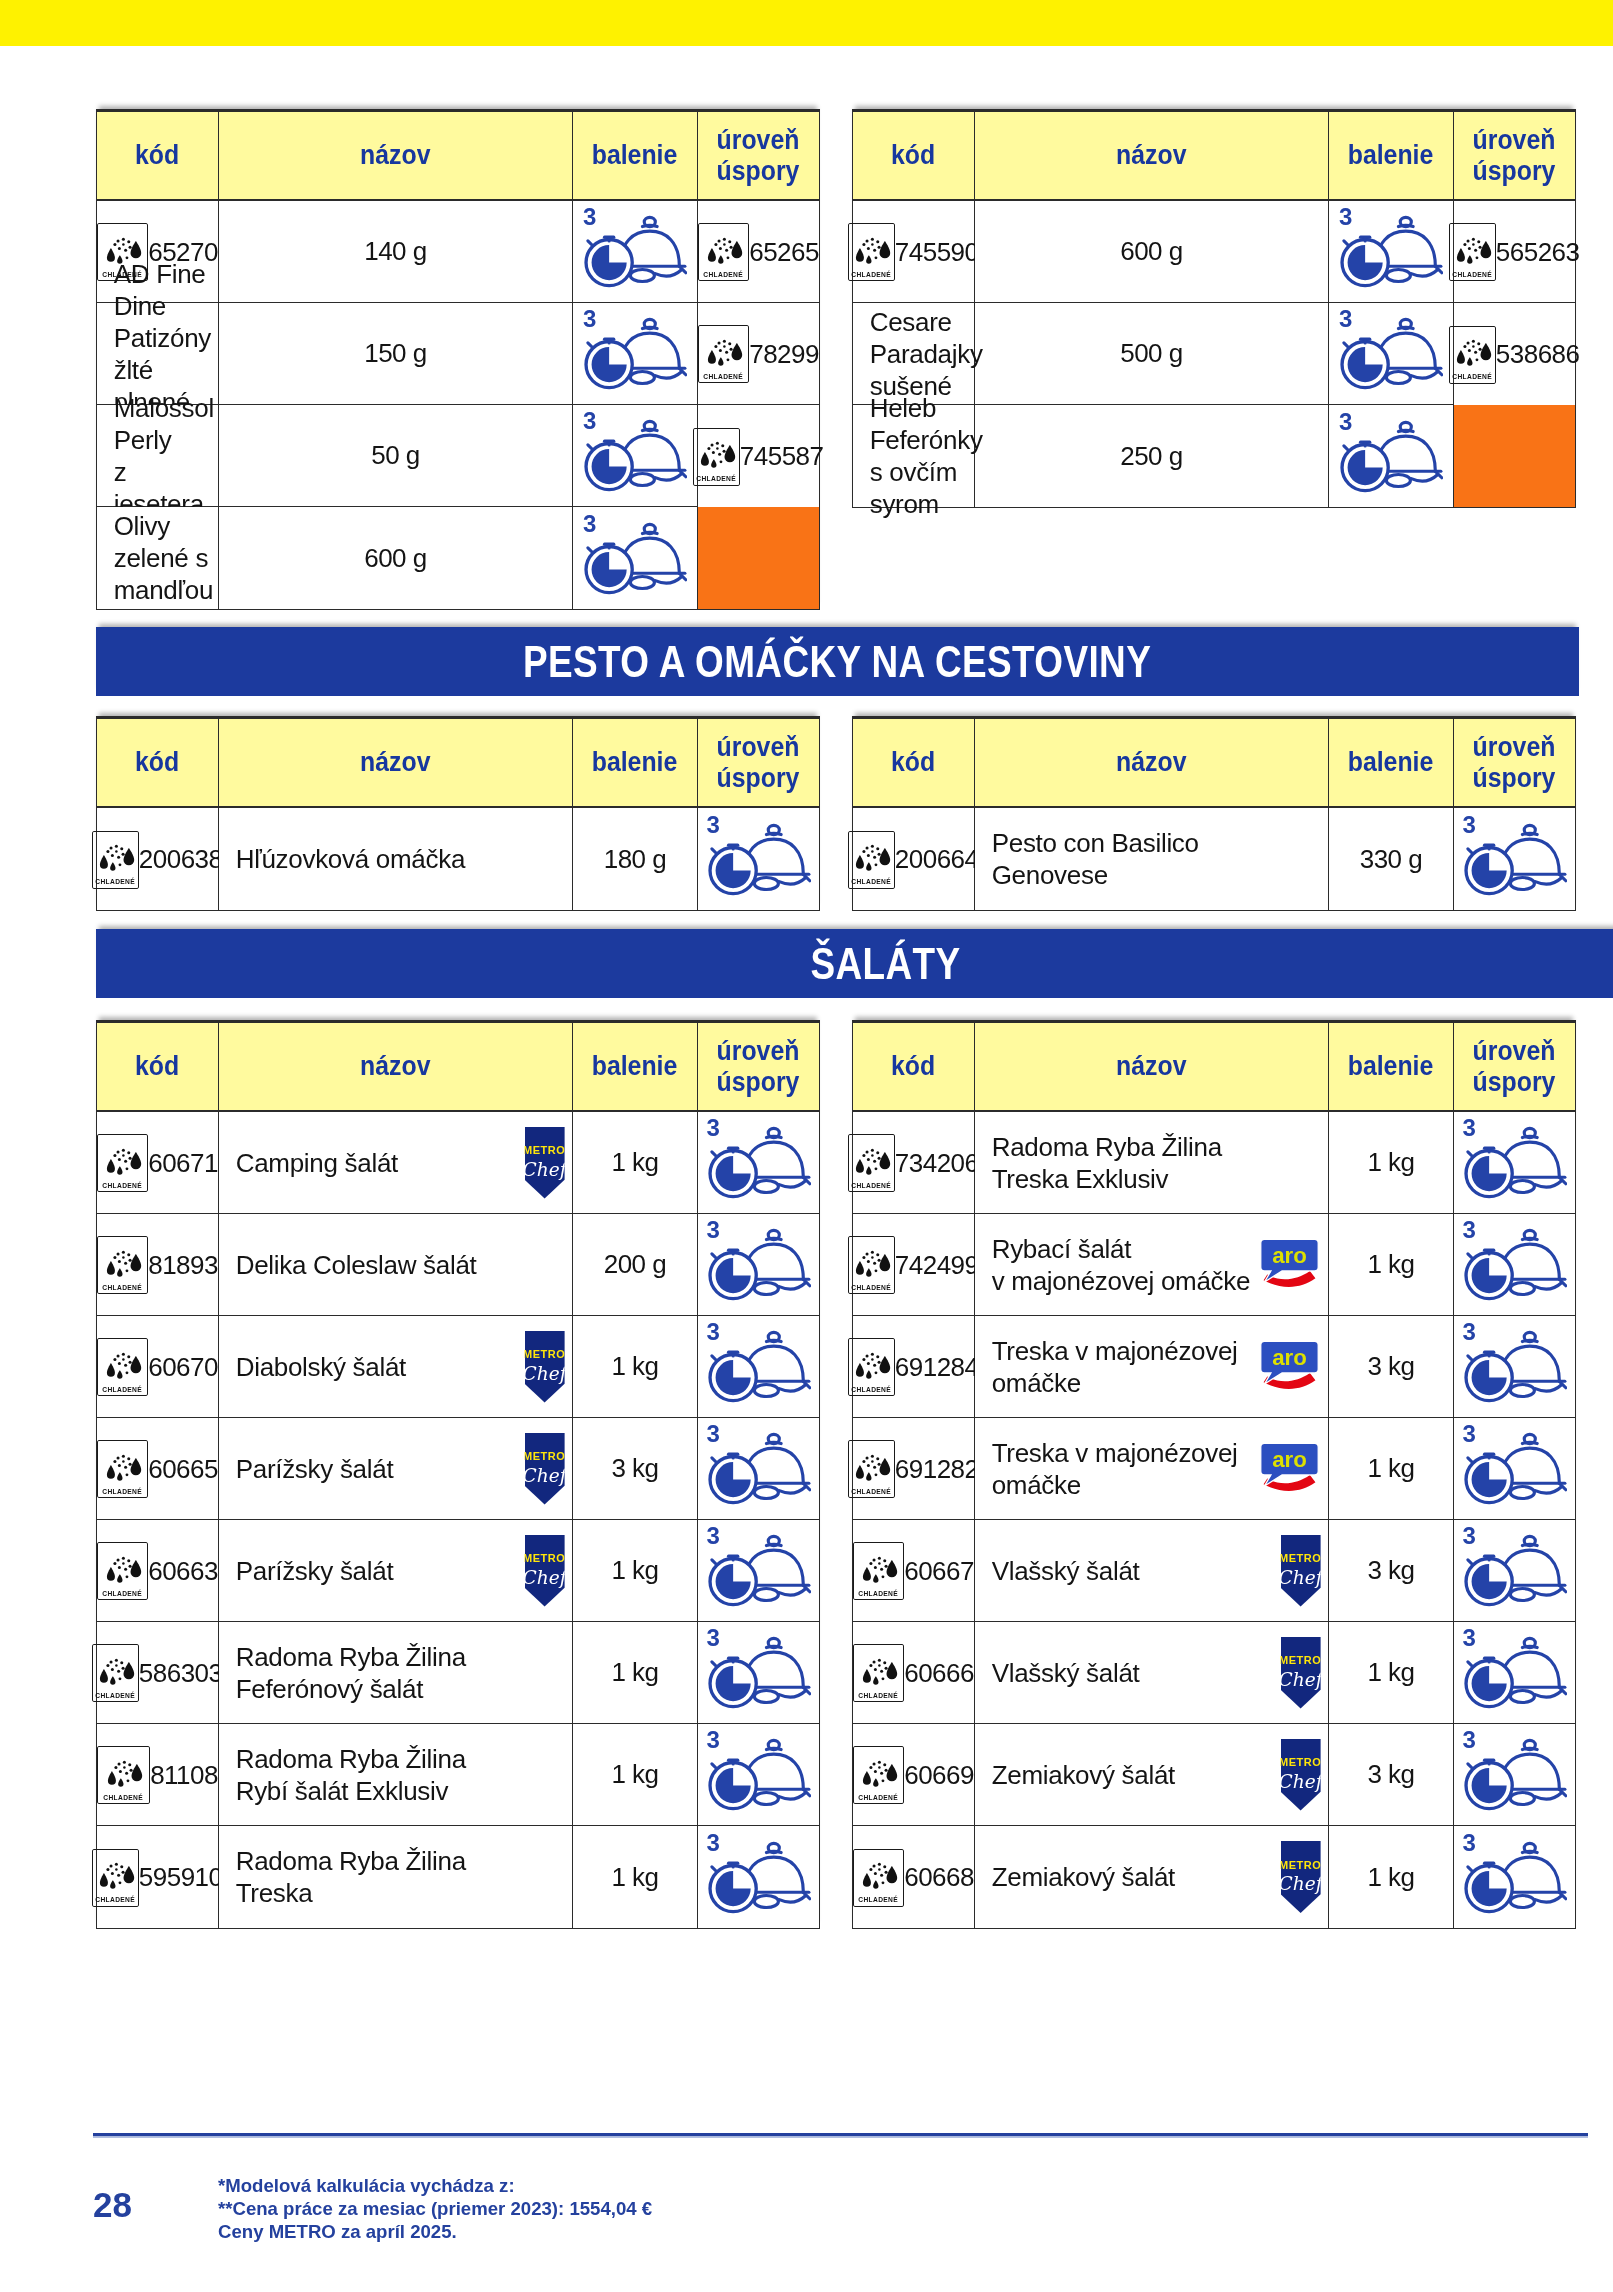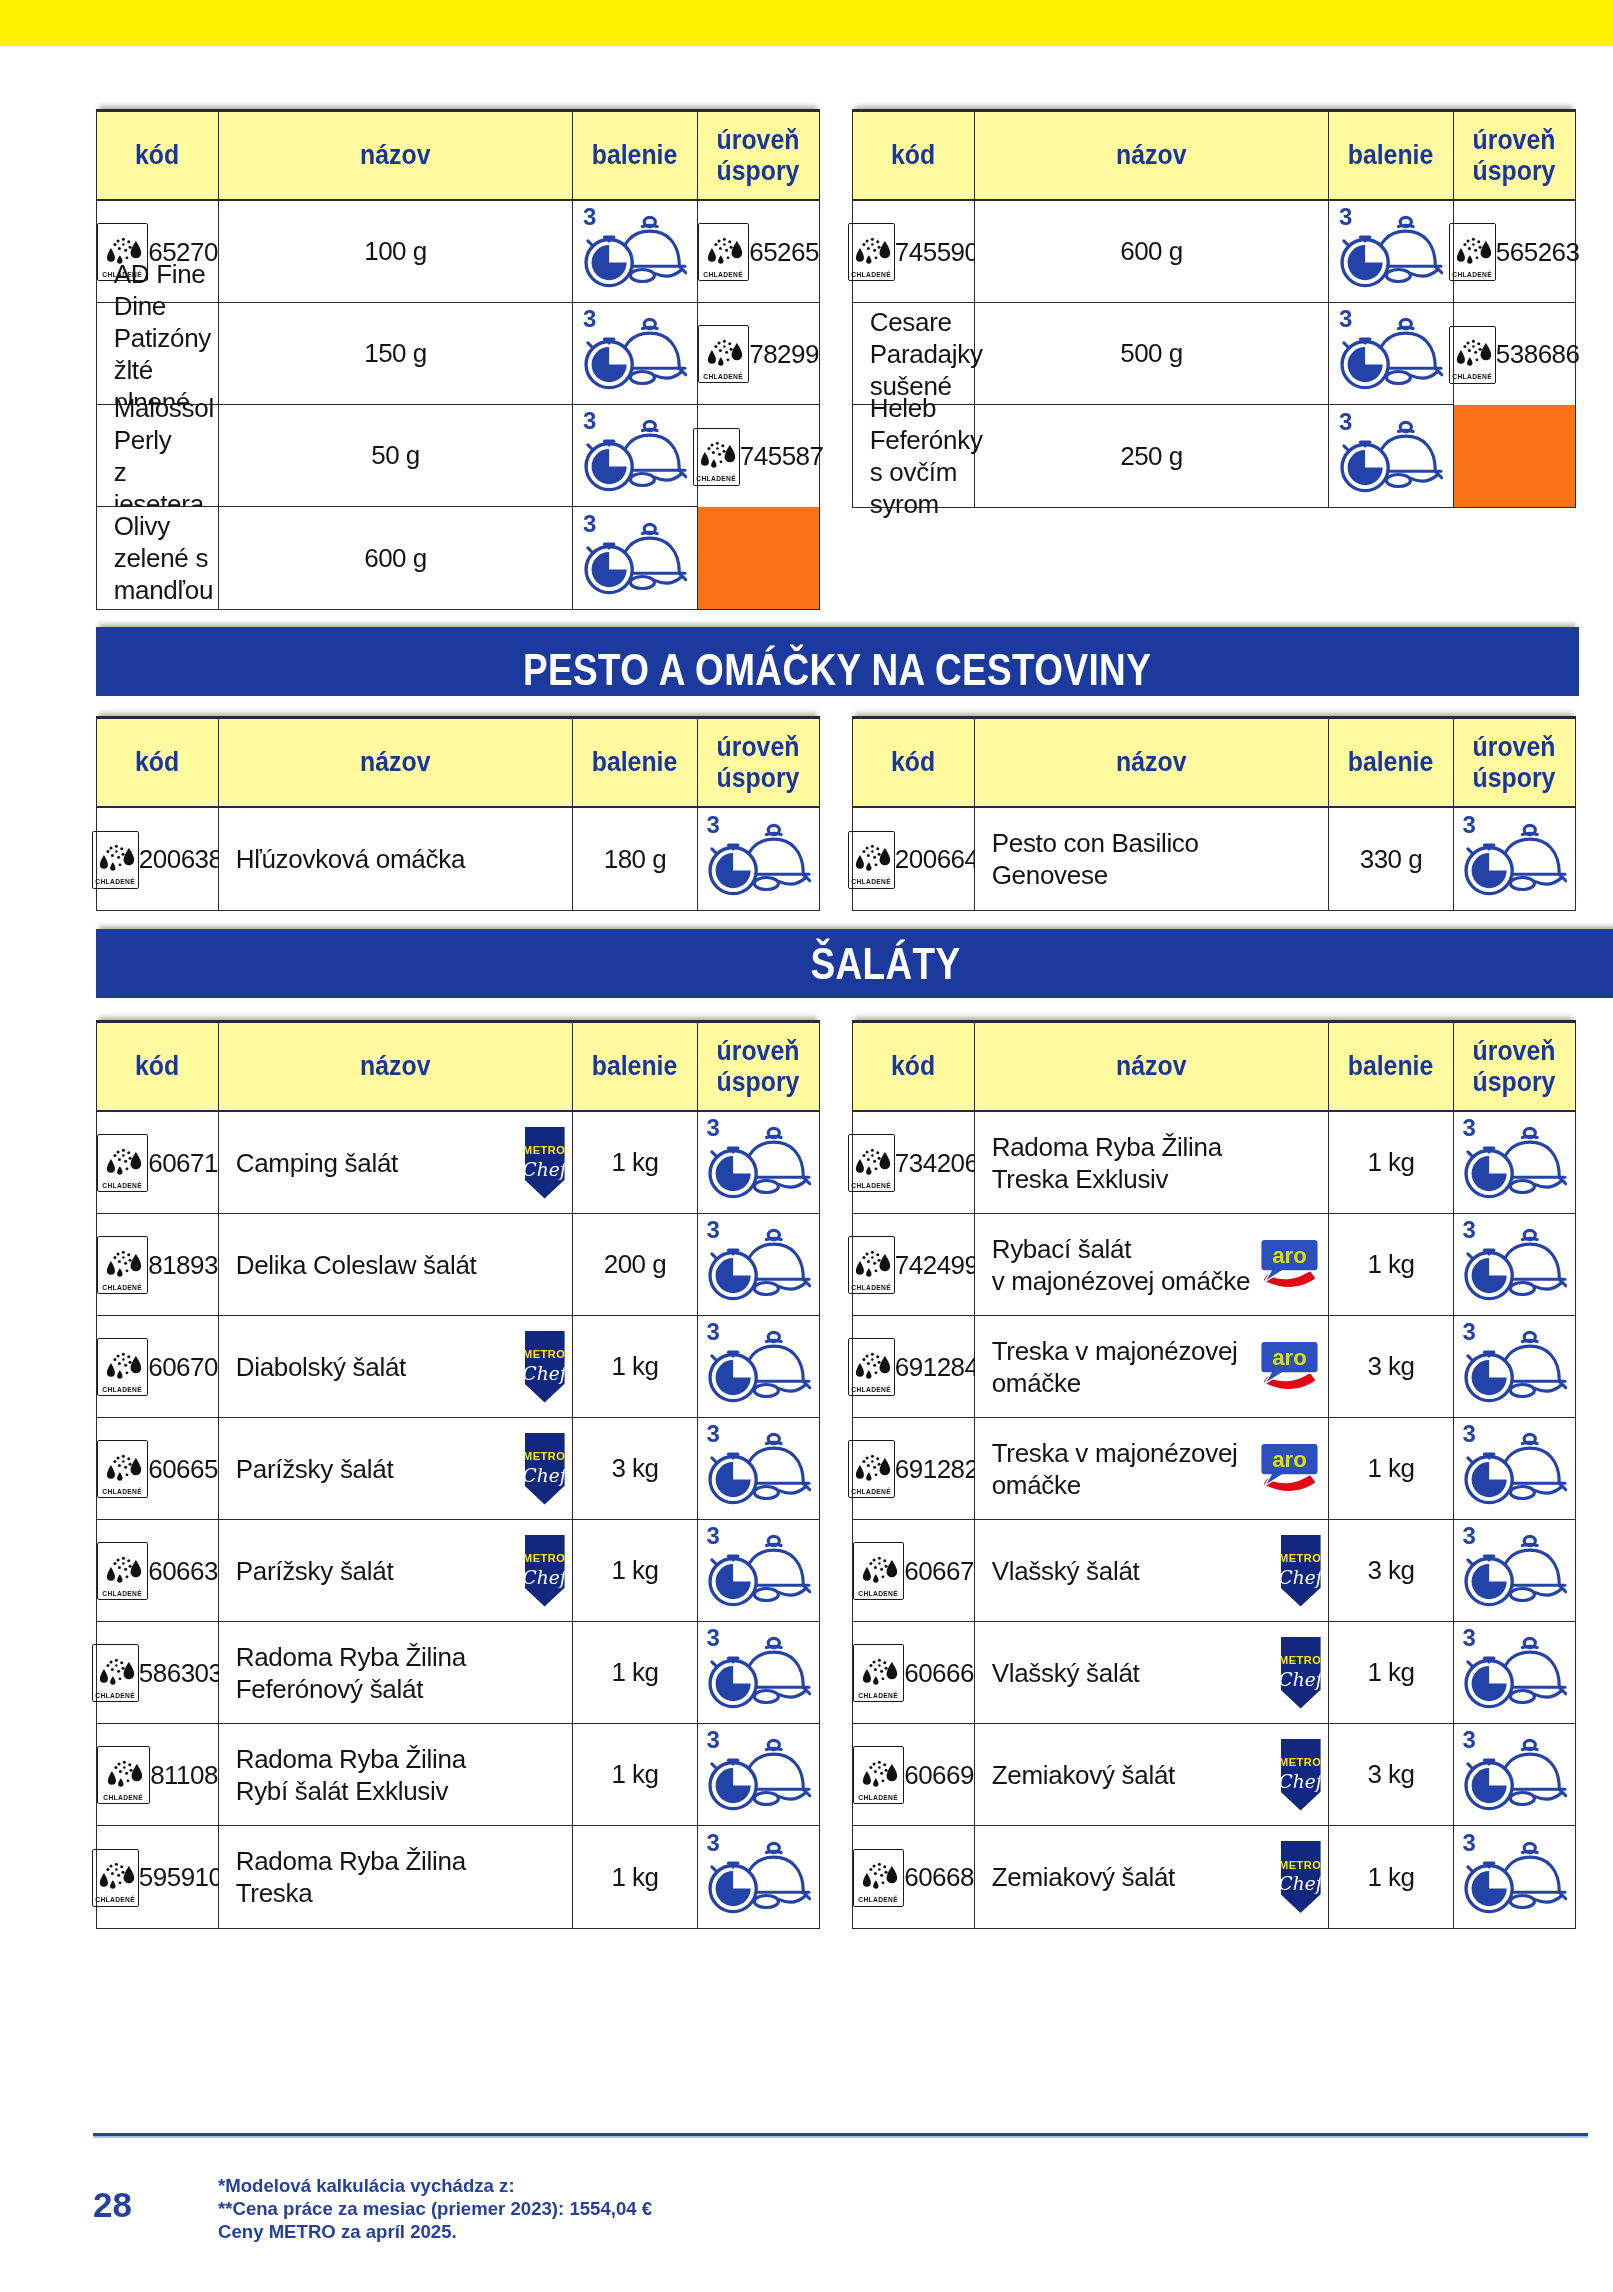--- a/index.html
+++ b/index.html
@@ -8,21 +8,21 @@
 
   
   .topbar{position:absolute;left:0;top:0;width:1614px;height:46px;background:#fef200;}
 
   
   .banner{position:absolute;left:96px;width:1483px;height:69px;background:#1c3a9e;
           display:flex;align-items:center;justify-content:center;
           box-shadow:0 -5.6px 4.6px -2.8px rgba(0,0,0,.30);}
   .banner-text{color:#ffffff;font-weight:bold;font-size:45px;letter-spacing:0.5px;
                display:inline-block;transform:scaleX(.82);white-space:nowrap;}
-  #banner-pesto{top:627px;align-items:flex-end;}
+  #banner-pesto{top:627px;}
   #banner-salaty{top:929px;padding-left:48px;}
 
   
   .section{position:absolute;left:96px;display:flex;gap:32px;}
   #section-1{top:109px;}
   #section-2{top:716px;}
   #section-3{top:1020px;}
 
   .ptable{display:grid;grid-template-columns:122px 354px 125px 121px;
           align-content:start;background:#f97316;
@@ -116,21 +116,21 @@
           <circle cx="28" cy="24" r="1.6"></circle>
         </g>
       </svg>
       <span class="chl-label">CHLADENÉ</span>
     </div>
     <span class="code">65270</span>
   </div>
 
 
   <div class="cell rcell">
-    <span class="pack">100 g</span>
+    <span class="pack">140 g</span>
   </div>
 
   <div class="cell rcell">
     <div class="savings-wrap">
       <span class="savings-level">3</span>
       <svg width="104" height="85" viewBox="0 0 112 92">
         <g fill="none" stroke="#2443a8" stroke-width="3.4" stroke-linecap="round" stroke-linejoin="round">
           <ellipse cx="72" cy="14" rx="6" ry="5"></ellipse>
           <path d="M64 19 Q72 16.5 80 19"></path>
           <path d="M40 62 C40 36 54 24 72 24 C90 24 104 36 104 62"></path>

